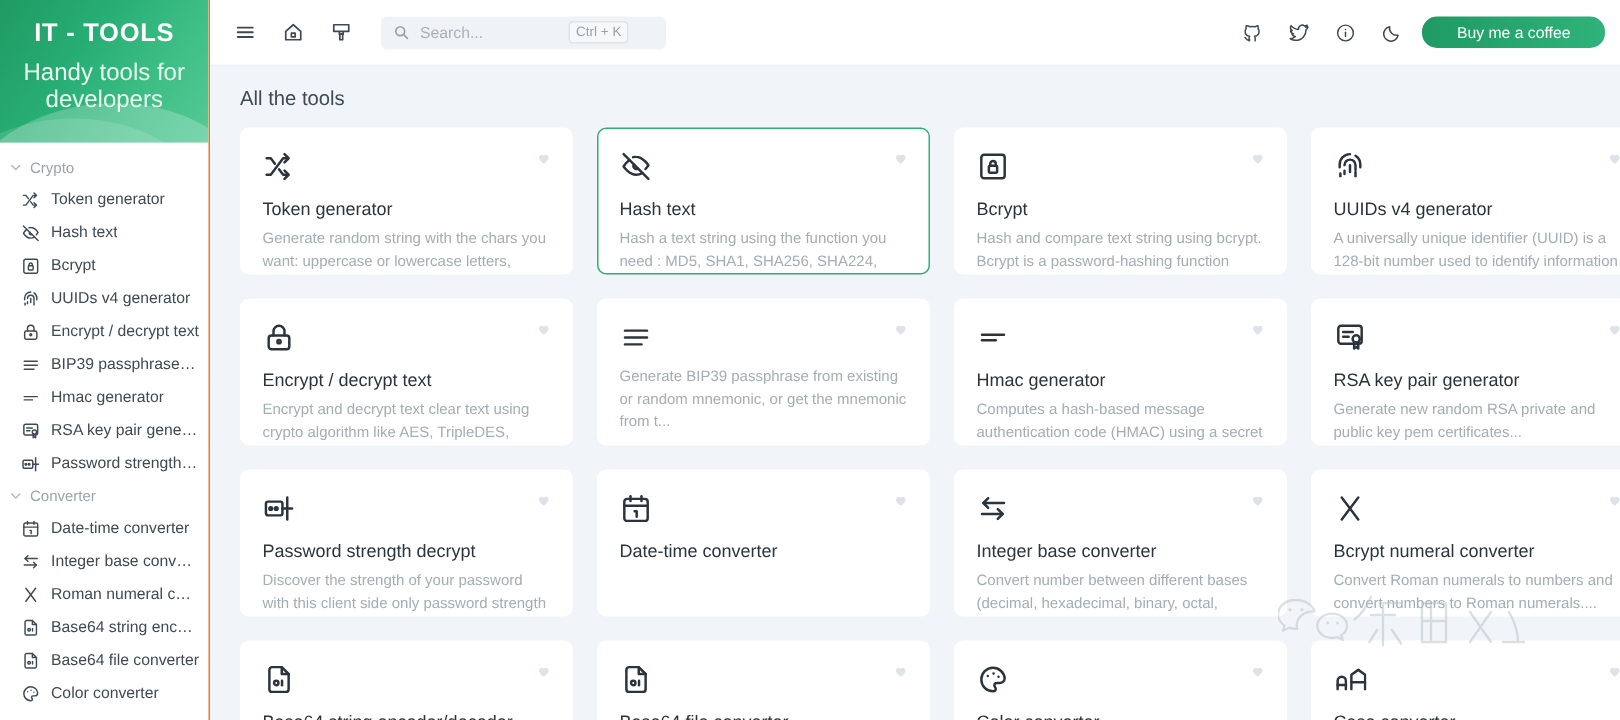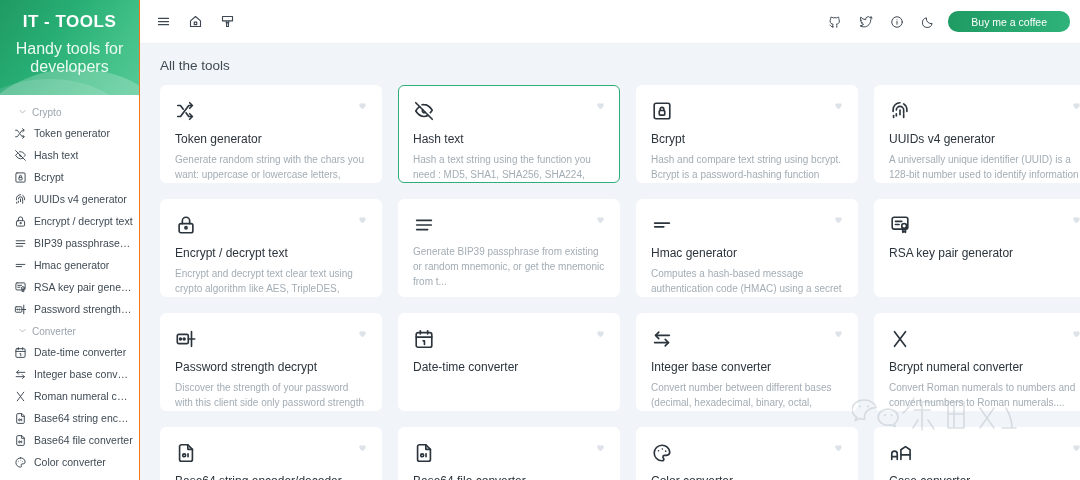--- a/index.html
+++ b/index.html
@@ -58,21 +58,21 @@
     font-size: 16px;
     text-align: center;
     padding-top: 8px;
   }
 
   .nav { padding: 6px 0 0 0; }
   .nav-group-label {
     display: flex; align-items: center; gap: 5px;
     color: #9aa4ad;
     font-size: 10px;
-    padding: 6px 8px 4px 18px;
+    padding: 6px 8px 4px 6px;
   }
   .chev {
     width: 9px; height: 9px;
     display: inline-block;
     position: relative; top: -1px;
   }
   .chev svg { display: block; }
   .nav-item {
     display: flex; align-items: center; gap: 7px;
     padding: 3px 6px 3px 14px;
@@ -402,20 +402,30 @@
           </svg>
       </div>
       <div class="tb-ico">
         <svg width="15" height="15" viewBox="0 0 24 24" fill="none" stroke="currentColor" stroke-width="1.8" stroke-linejoin="round">
             <rect x="4" y="4" width="16" height="7"></rect>
             <path d="M10 11 v3 h4 v-3"></path>
             <rect x="10.5" y="14" width="3" height="6"></rect>
           </svg>
       </div>
 
+      <div class="searchbox">
+        <span class="search-ico">
+          <svg width="11" height="11" viewBox="0 0 24 24" fill="none" stroke="currentColor" stroke-width="2.4" stroke-linecap="round">
+              <circle cx="10.5" cy="10.5" r="6.5"></circle>
+              <line x1="15.5" y1="15.5" x2="21" y2="21"></line>
+            </svg>
+        </span>
+        <input class="search-input" type="text" placeholder="Search..." style="">
+        <span class="kbd">Ctrl + K</span>
+      </div>
 
       <div class="tb-right">
         <div class="tb-ico">
           <svg width="14" height="14" viewBox="0 0 24 24" fill="none" stroke="currentColor" stroke-width="1.7" stroke-linejoin="round" stroke-linecap="round">
               <path d="M9 20c-4 1.2-4-2.2-5.6-2.8M15 21v-3.2c0-.9-.2-1.5-.7-2 2.7-.3 5.2-1.3 5.2-5.8 0-1.3-.5-2.4-1.2-3.2.1-.3.5-1.5-.1-3.1 0 0-1-.3-3.2 1.2a11 11 0 0 0-5.9 0C6 3.4 4.9 3.7 4.9 3.7c-.6 1.6-.2 2.8-.1 3.1-.8.8-1.2 1.9-1.2 3.2 0 4.5 2.5 5.5 5.2 5.8-.4.4-.6.9-.7 1.6V21"></path>
             </svg>
         </div>
         <div class="tb-ico">
           <svg width="14" height="14" viewBox="0 0 24 24" fill="none" stroke="currentColor" stroke-width="1.7" stroke-linejoin="round">
               <path d="M22 4.5c-.8.4-1.6.6-2.5.8A4 4 0 0 0 21.3 3c-.9.5-1.8.9-2.8 1.1A4.2 4.2 0 0 0 11.5 8 12 12 0 0 1 3 3.6a4.3 4.3 0 0 0 1.3 5.7c-.7 0-1.3-.2-1.9-.5 0 2 1.4 3.8 3.4 4.2-.6.2-1.2.2-1.8.1a4.2 4.2 0 0 0 3.9 2.9A8.5 8.5 0 0 1 2 18.6a12 12 0 0 0 6.3 1.8c7.6 0 11.8-6.4 11.8-11.9v-.5c.8-.6 1.5-1.3 2-2.2z"></path>
@@ -549,20 +559,21 @@
                 <line x1="7" y1="8" x2="14" y2="8"></line>
                 <line x1="7" y1="11.5" x2="11" y2="11.5"></line>
                 <circle cx="16.5" cy="13" r="2.6"></circle>
                 <path d="M15 15.2V20l1.5-1.2L18 20v-4.8"></path>
               </svg>
             </div>
             <div class="fav"><svg width="11" height="11" viewBox="0 0 24 24" fill="none" stroke="currentColor" stroke-width="1.8" stroke-linecap="round" stroke-linejoin="round">
                 <path d="M12 20s-7-4.4-7-9a4 4 0 0 1 7-2.6A4 4 0 0 1 19 11c0 4.6-7 9-7 9z" fill="currentColor" stroke="none"></path>
               </svg></div>
             <div class="card-title">RSA key pair generator</div>
+            <div class="card-desc">Generate new random RSA private and public key pem certificates...</div>
           </div>
           <div class="card">
             <div class="card-ico">
               <svg width="22" height="22" viewBox="0 0 24 24" fill="none" stroke="currentColor" stroke-width="1.8" stroke-linecap="round" stroke-linejoin="round">
                 <rect x="2.5" y="7" width="12" height="10" rx="1.5"></rect>
                 <circle cx="6" cy="12" r="1"></circle>
                 <circle cx="10" cy="12" r="1"></circle>
                 <line x1="18" y1="4" x2="18" y2="20"></line>
                 <line x1="14.5" y1="12" x2="21.5" y2="12"></line>
               </svg>

